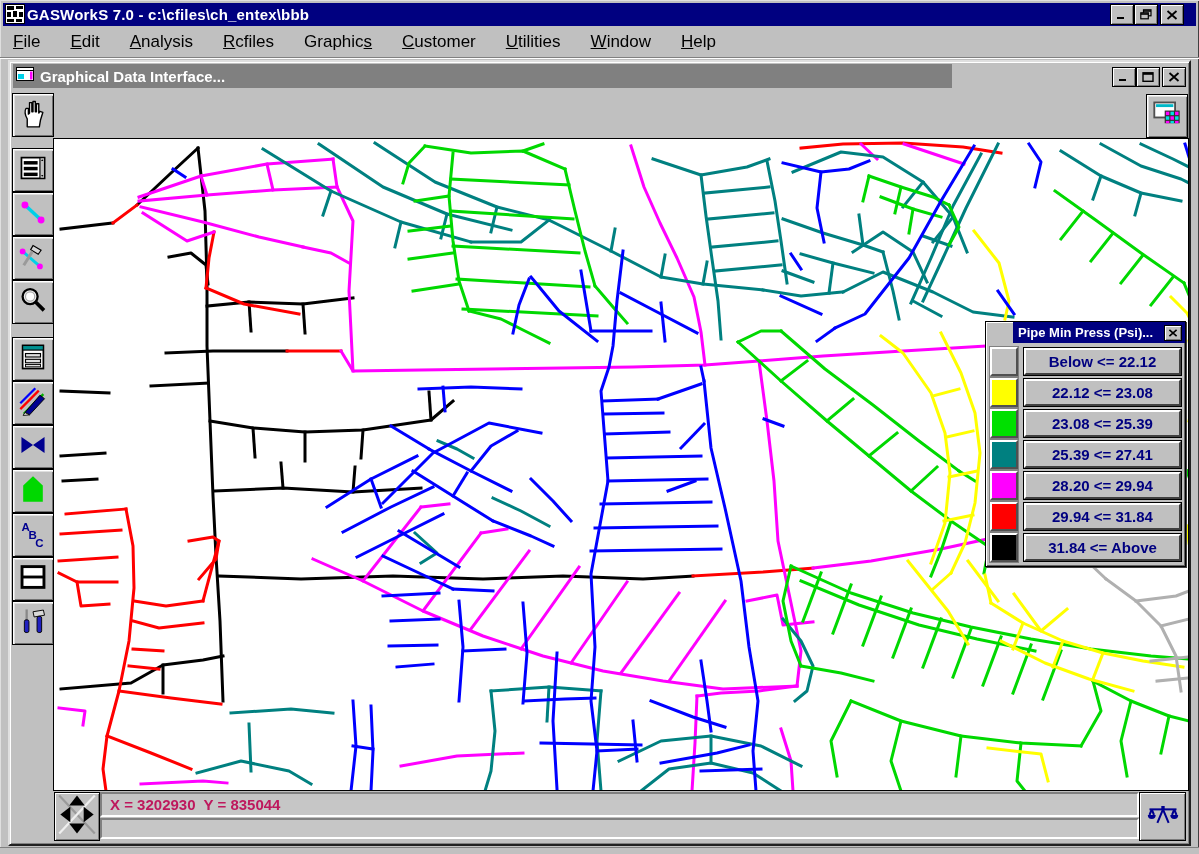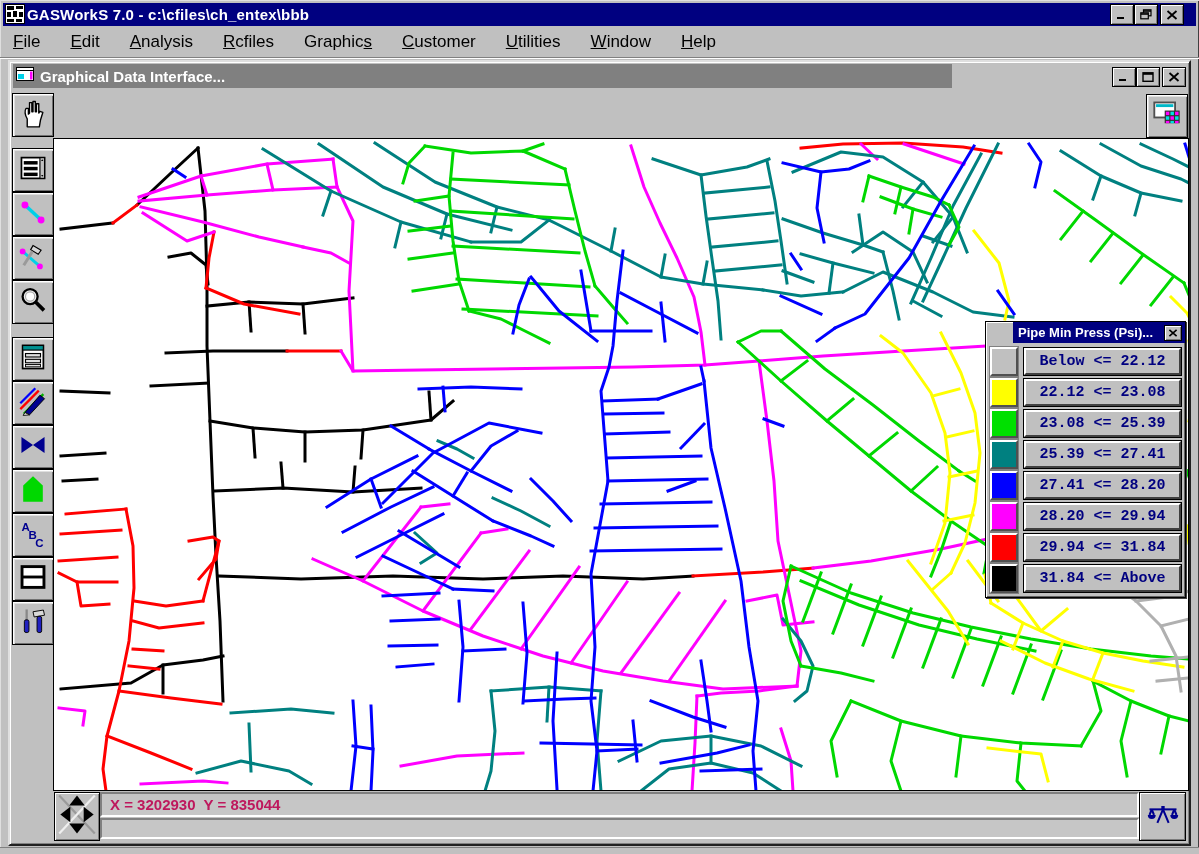--- a/index.html
+++ b/index.html
@@ -22,21 +22,21 @@
   .tool-btn{width:40px;height:42px;background:#c0c0c0;border:1px solid #000;
             box-shadow:inset 1px 1px 0 #fff, inset 2px 2px 0 #dfdfdf, inset -1px -1px 0 #707070;
             display:flex;align-items:center;justify-content:center;}
   #map-canvas{background:#fff;border:1px solid #000;overflow:hidden;}
   .legend-panel{background:#c0c0c0;border:1px solid #000;
             box-shadow:inset 1px 1px 0 #fff, inset -1px -1px 0 #606060, 1px 1px 0 #404040;}
   .legend-title{background:#000080;color:#fff;height:21px;display:flex;align-items:center;
             padding:0 3px 0 5px;font-size:13px;font-weight:bold;margin-left:27px;}
   .legend-title .t{flex:1;white-space:nowrap;overflow:hidden}
   .legend-rows{padding:3px 4px;}
-  .legend-row{display:flex;align-items:center;height:31px;font-family:Liberation Mono, monospace;}
+  .legend-row{display:flex;align-items:center;height:31px;}
   .swatch{width:24px;height:25px;border:2px solid;border-color:#fff #505050 #505050 #fff;
           box-shadow:0 0 0 1px #808080;}
   .range-box{flex:1;margin-left:6px;height:23px;background:#c0c0c0;border:2px solid;
           border-color:#fff #404040 #404040 #fff;box-shadow:0 0 0 1px #000;
           display:flex;align-items:center;justify-content:center;}
   .range-box span{color:#000080;font-weight:bold;font-size:15px;white-space:pre;}
   .coord-field{background:#c6c6c6;border:2px solid;border-color:#808080 #fff #fff #808080;}
   .coord-text{color:#be185d;font-weight:bold;font-size:15px;line-height:21px;padding-left:8px;white-space:pre;}
   .groove{border-top:1px solid #808080;border-bottom:1px solid #fff;}
 </style>
@@ -542,26 +542,20 @@
           <span>23.08 &lt;= 25.39</span>
         </div>
       </div>
       <div class="legend-row">
         <div class="swatch" style="background: rgb(0, 128, 128);"></div>
         <div class="range-box">
           <span>25.39 &lt;= 27.41</span>
         </div>
       </div>
       <div class="legend-row">
-        <div class="swatch" style="background: rgb(0, 0, 255);"></div>
-        <div class="range-box">
-          <span>27.41 &lt;= 28.20</span>
-        </div>
-      </div>
-      <div class="legend-row">
         <div class="swatch" style="background: rgb(255, 0, 255);"></div>
         <div class="range-box">
           <span>28.20 &lt;= 29.94</span>
         </div>
       </div>
       <div class="legend-row">
         <div class="swatch" style="background: rgb(255, 0, 0);"></div>
         <div class="range-box">
           <span>29.94 &lt;= 31.84</span>
         </div>

